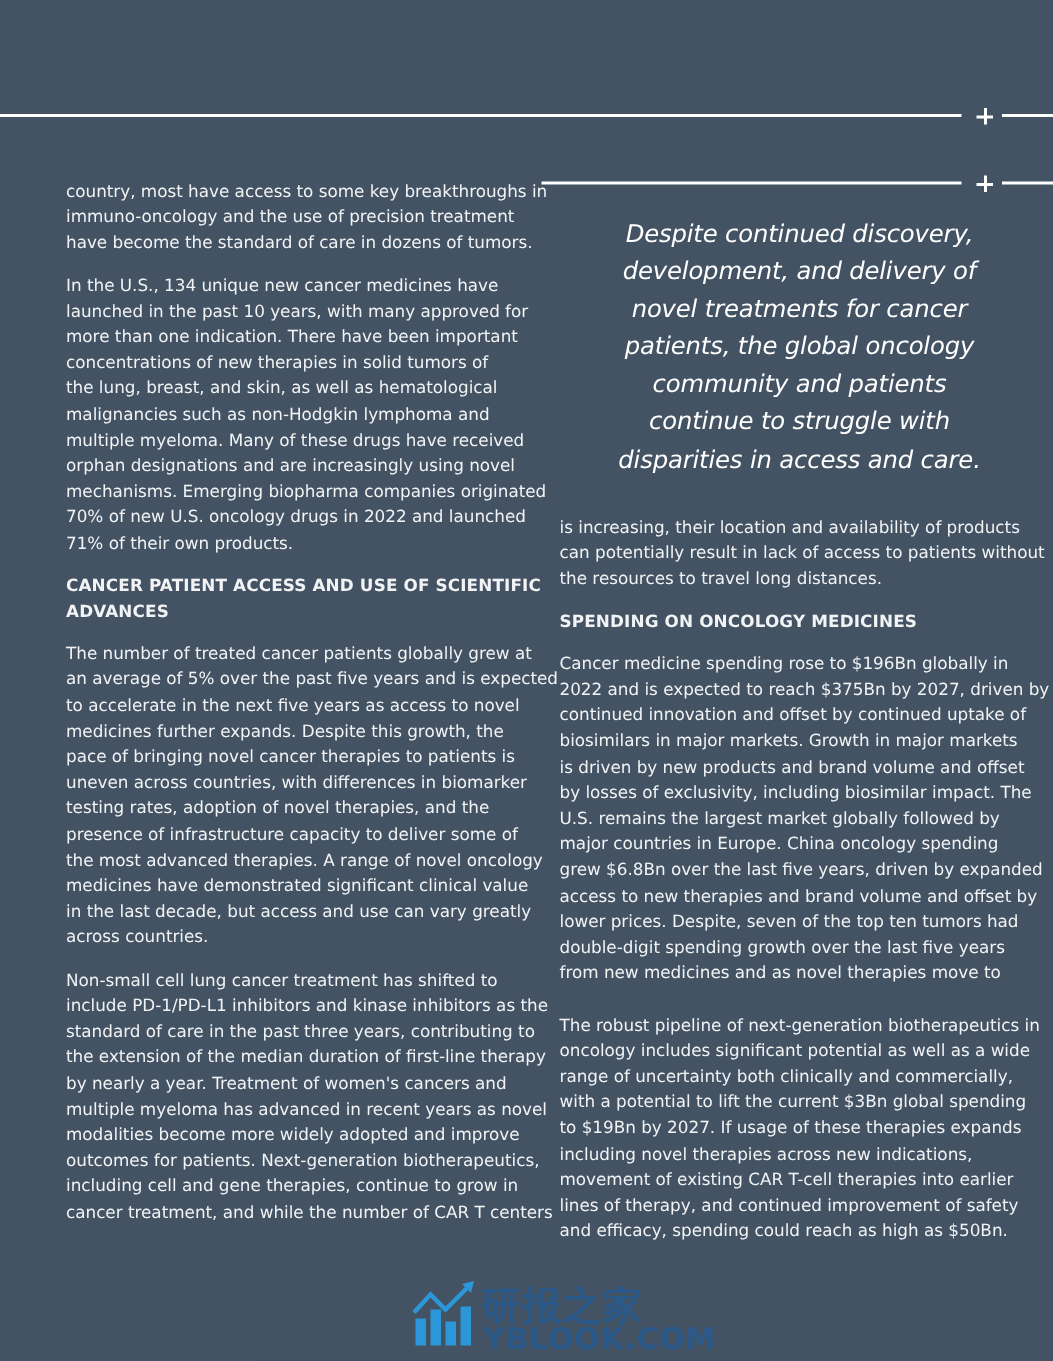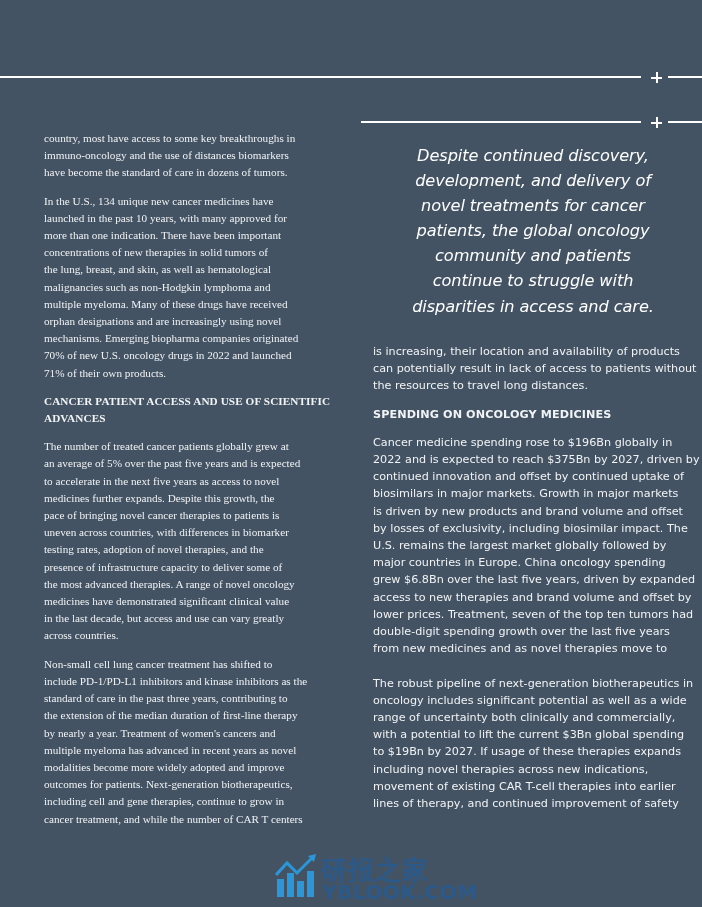--- a/index.html
+++ b/index.html
@@ -12,21 +12,21 @@
   }
   .rule { position: absolute; height: 2px; background: #ffffff; }
   .plus { position: absolute; width: 11px; height: 11px; }
   .plus::before, .plus::after { content: ""; position: absolute; background: #fff; }
   .plus::before { left: 0; top: 4.5px; width: 11px; height: 2px; }
   .plus::after { left: 4.5px; top: 0; width: 2px; height: 11px; }
 
   .col { position: absolute; font-size: 11.2px; line-height: 17.2px; }
   .col p { margin: 0 0 11px 0; white-space: nowrap; }
   .col h2 { margin: 0 0 11px 0; font-size: 11.2px; line-height: 17.2px; font-weight: bold; letter-spacing: 0.1px; white-space: nowrap; }
-  .left { left: 44px; top: 130px; width: 300px; font-family: Liberation Serif, serif; }
+  .left { left: 44px; top: 119px; width: 300px; }
   .right { left: 361px; top: 343px; width: 300px; margin-left: 12px; }
 
   .quote {
     position: absolute; left: 393px; top: 143px; width: 280px;
     font-family: "DejaVu Sans", sans-serif; font-style: italic;
     font-size: 16.2px; line-height: 25.1px; color: #ffffff; letter-spacing: -0.1px; text-align: center;
   }
   .quote span { display: block; white-space: nowrap; }
 
   .footer-text {
@@ -46,21 +46,21 @@
 <div class="plus" style="left:651px; top:72px;"></div>
 <div class="rule" style="left:668px; top:76px; width:34px;"></div>
 
 <div class="rule" style="left:361px; top:121px; width:280px;"></div>
 <div class="plus" style="left:651px; top:117px;"></div>
 <div class="rule" style="left:668px; top:121px; width:34px;"></div>
 
 <div class="col left">
   <p>
     <span>country, most have access to some key breakthroughs in</span><br>
-    <span>immuno-oncology and the use of distances biomarkers</span><br>
+    <span>immuno-oncology and the use of precision treatment</span><br>
     <span>have become the standard of care in dozens of tumors.</span>
   </p>
   <p>
     <span>In the U.S., 134 unique new cancer medicines have</span><br>
     <span>launched in the past 10 years, with many approved for</span><br>
     <span>more than one indication. There have been important</span><br>
     <span>concentrations of new therapies in solid tumors of</span><br>
     <span>the lung, breast, and skin, as well as hematological</span><br>
     <span>malignancies such as non-Hodgkin lymphoma and</span><br>
     <span>multiple myeloma. Many of these drugs have received</span><br>
@@ -122,32 +122,33 @@
     <span>Cancer medicine spending rose to $196Bn globally in</span><br>
     <span>2022 and is expected to reach $375Bn by 2027, driven by</span><br>
     <span>continued innovation and offset by continued uptake of</span><br>
     <span>biosimilars in major markets. Growth in major markets</span><br>
     <span>is driven by new products and brand volume and offset</span><br>
     <span>by losses of exclusivity, including biosimilar impact. The</span><br>
     <span>U.S. remains the largest market globally followed by</span><br>
     <span>major countries in Europe. China oncology spending</span><br>
     <span>grew $6.8Bn over the last five years, driven by expanded</span><br>
     <span>access to new therapies and brand volume and offset by</span><br>
-    <span>lower prices. Treatment, seven of the top ten tumors had</span><br>
+    <span>lower prices. Despite, seven of the top ten tumors had</span><br>
     <span>double-digit spending growth over the last five years</span><br>
     <span>from new medicines and as novel therapies move to</span><br>
     <br>
     <span>The robust pipeline of next-generation biotherapeutics in</span><br>
     <span>oncology includes significant potential as well as a wide</span><br>
     <span>range of uncertainty both clinically and commercially,</span><br>
     <span>with a potential to lift the current $3Bn global spending</span><br>
     <span>to $19Bn by 2027. If usage of these therapies expands</span><br>
     <span>including novel therapies across new indications,</span><br>
     <span>movement of existing CAR T-cell therapies into earlier</span><br>
     <span>lines of therapy, and continued improvement of safety</span><br>
+    <span>and efficacy, spending could reach as high as $50Bn.</span>
   </p>
 </div>
 
 <div class="watermark">
   <svg width="44" height="46" viewBox="0 0 44 46" style="position:absolute;left:0;top:0;">
     <rect x="2" y="26" width="7" height="18" fill="#2a9be0"></rect>
     <rect x="12" y="20" width="7" height="24" fill="#2a9be0"></rect>
     <rect x="22" y="28" width="7" height="16" fill="#2a9be0"></rect>
     <rect x="32" y="18" width="7" height="26" fill="#2a9be0"></rect>
     <polyline points="1,22 12,10 22,20 38,4" fill="none" stroke="#2a9be0" stroke-width="3"></polyline>

